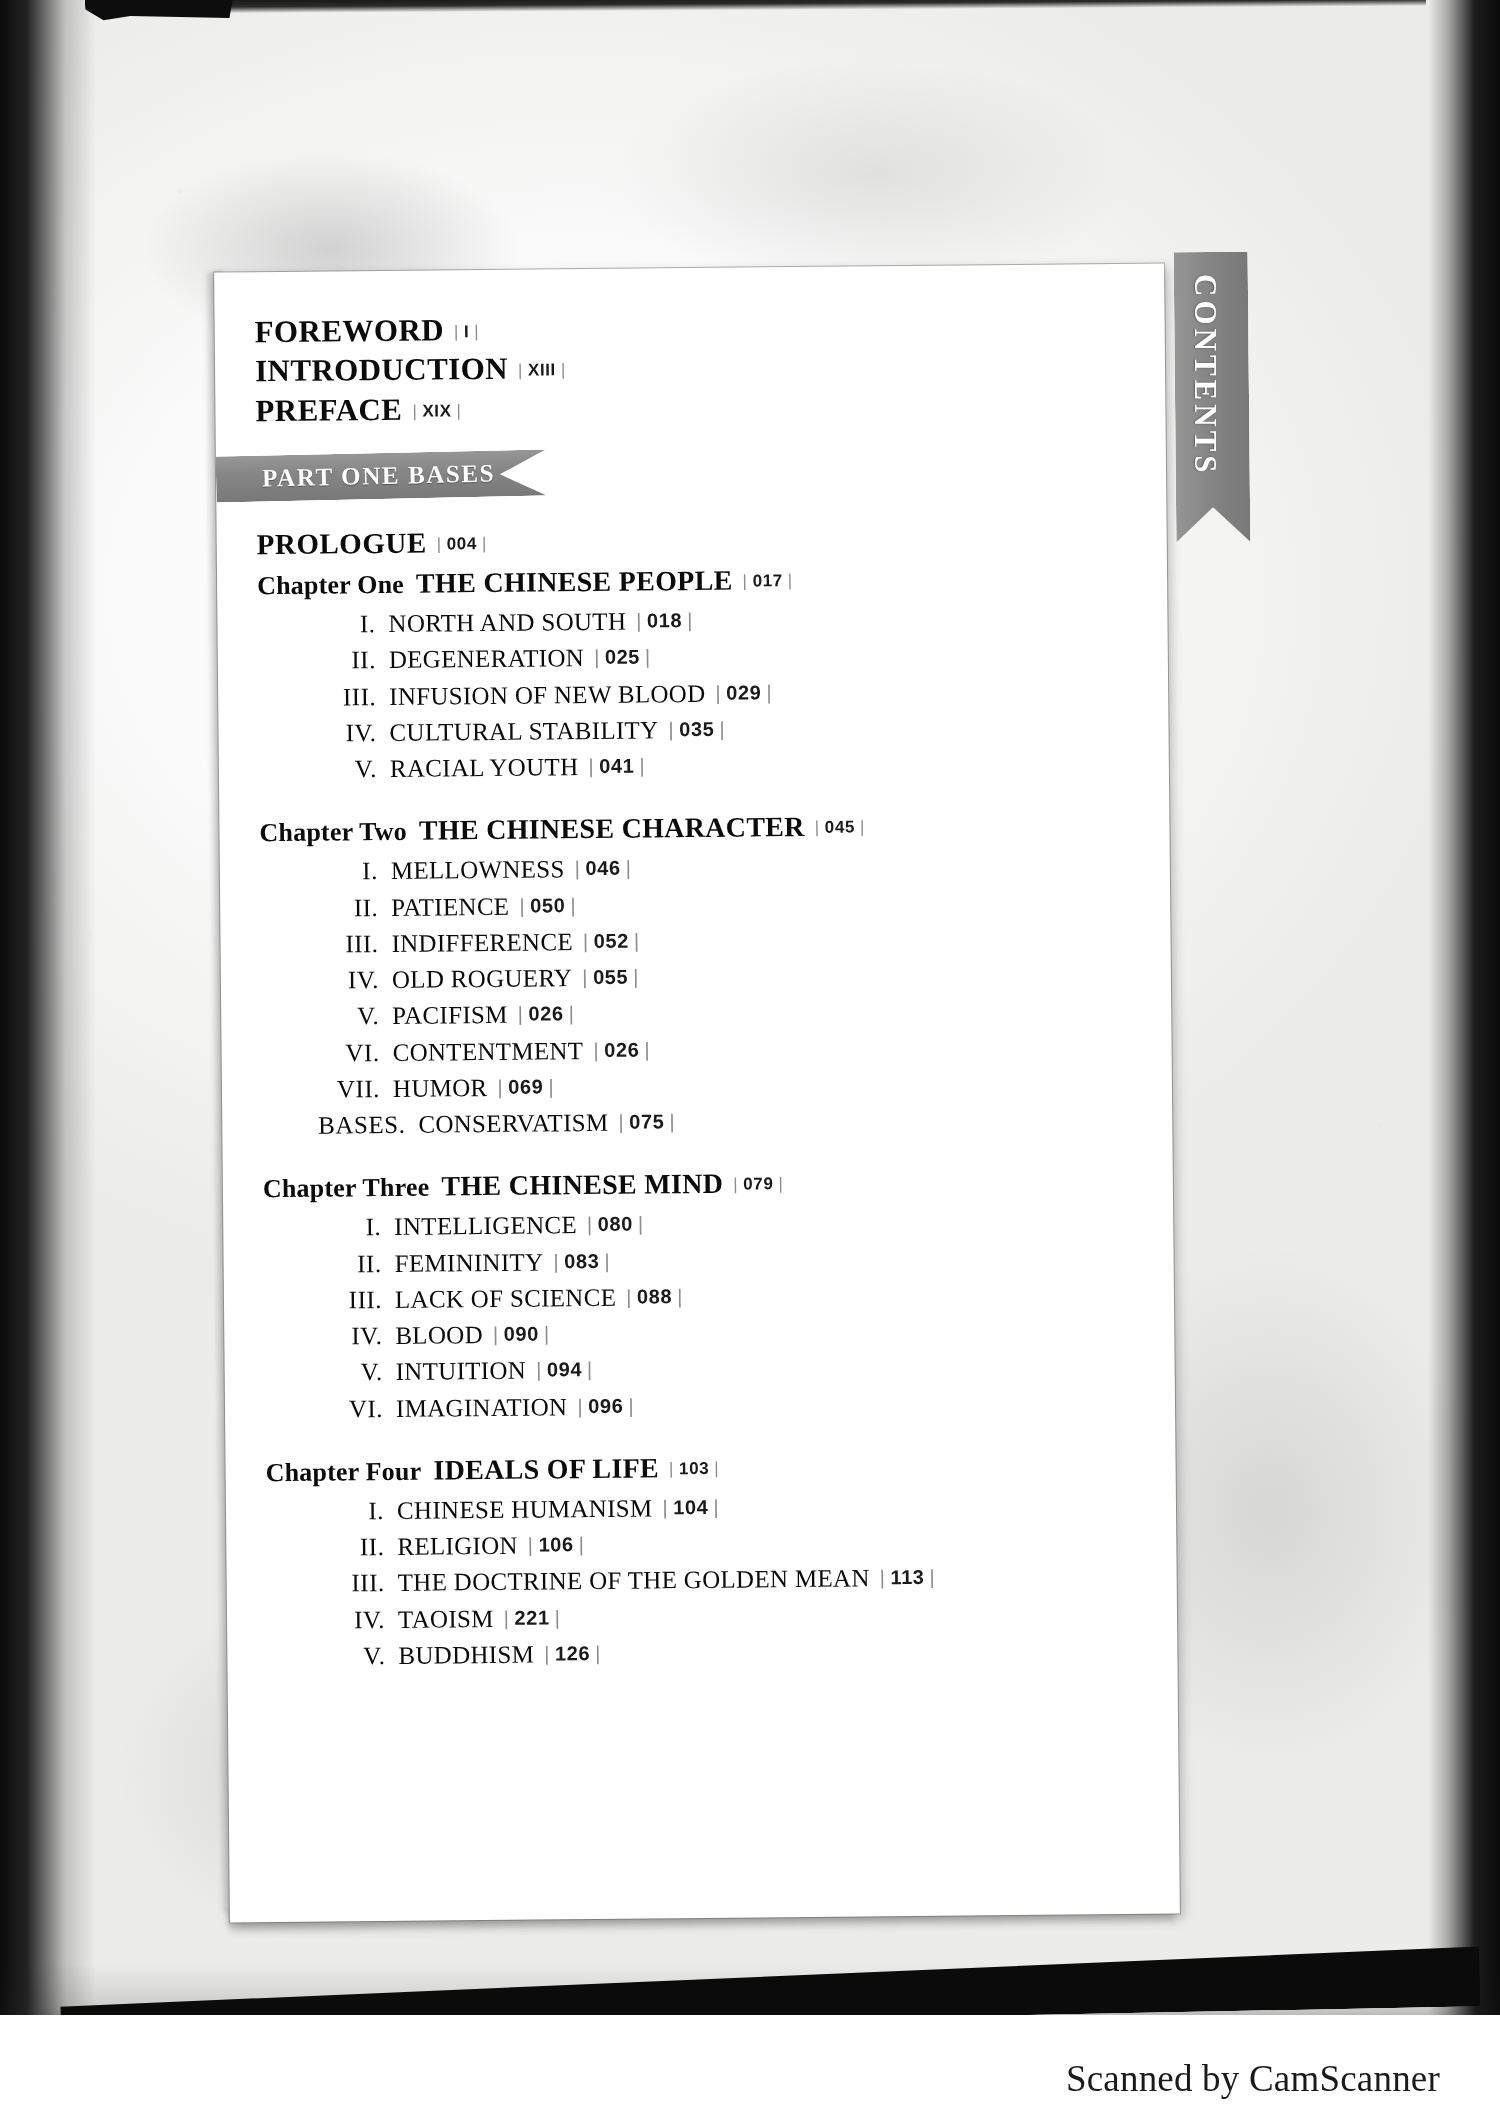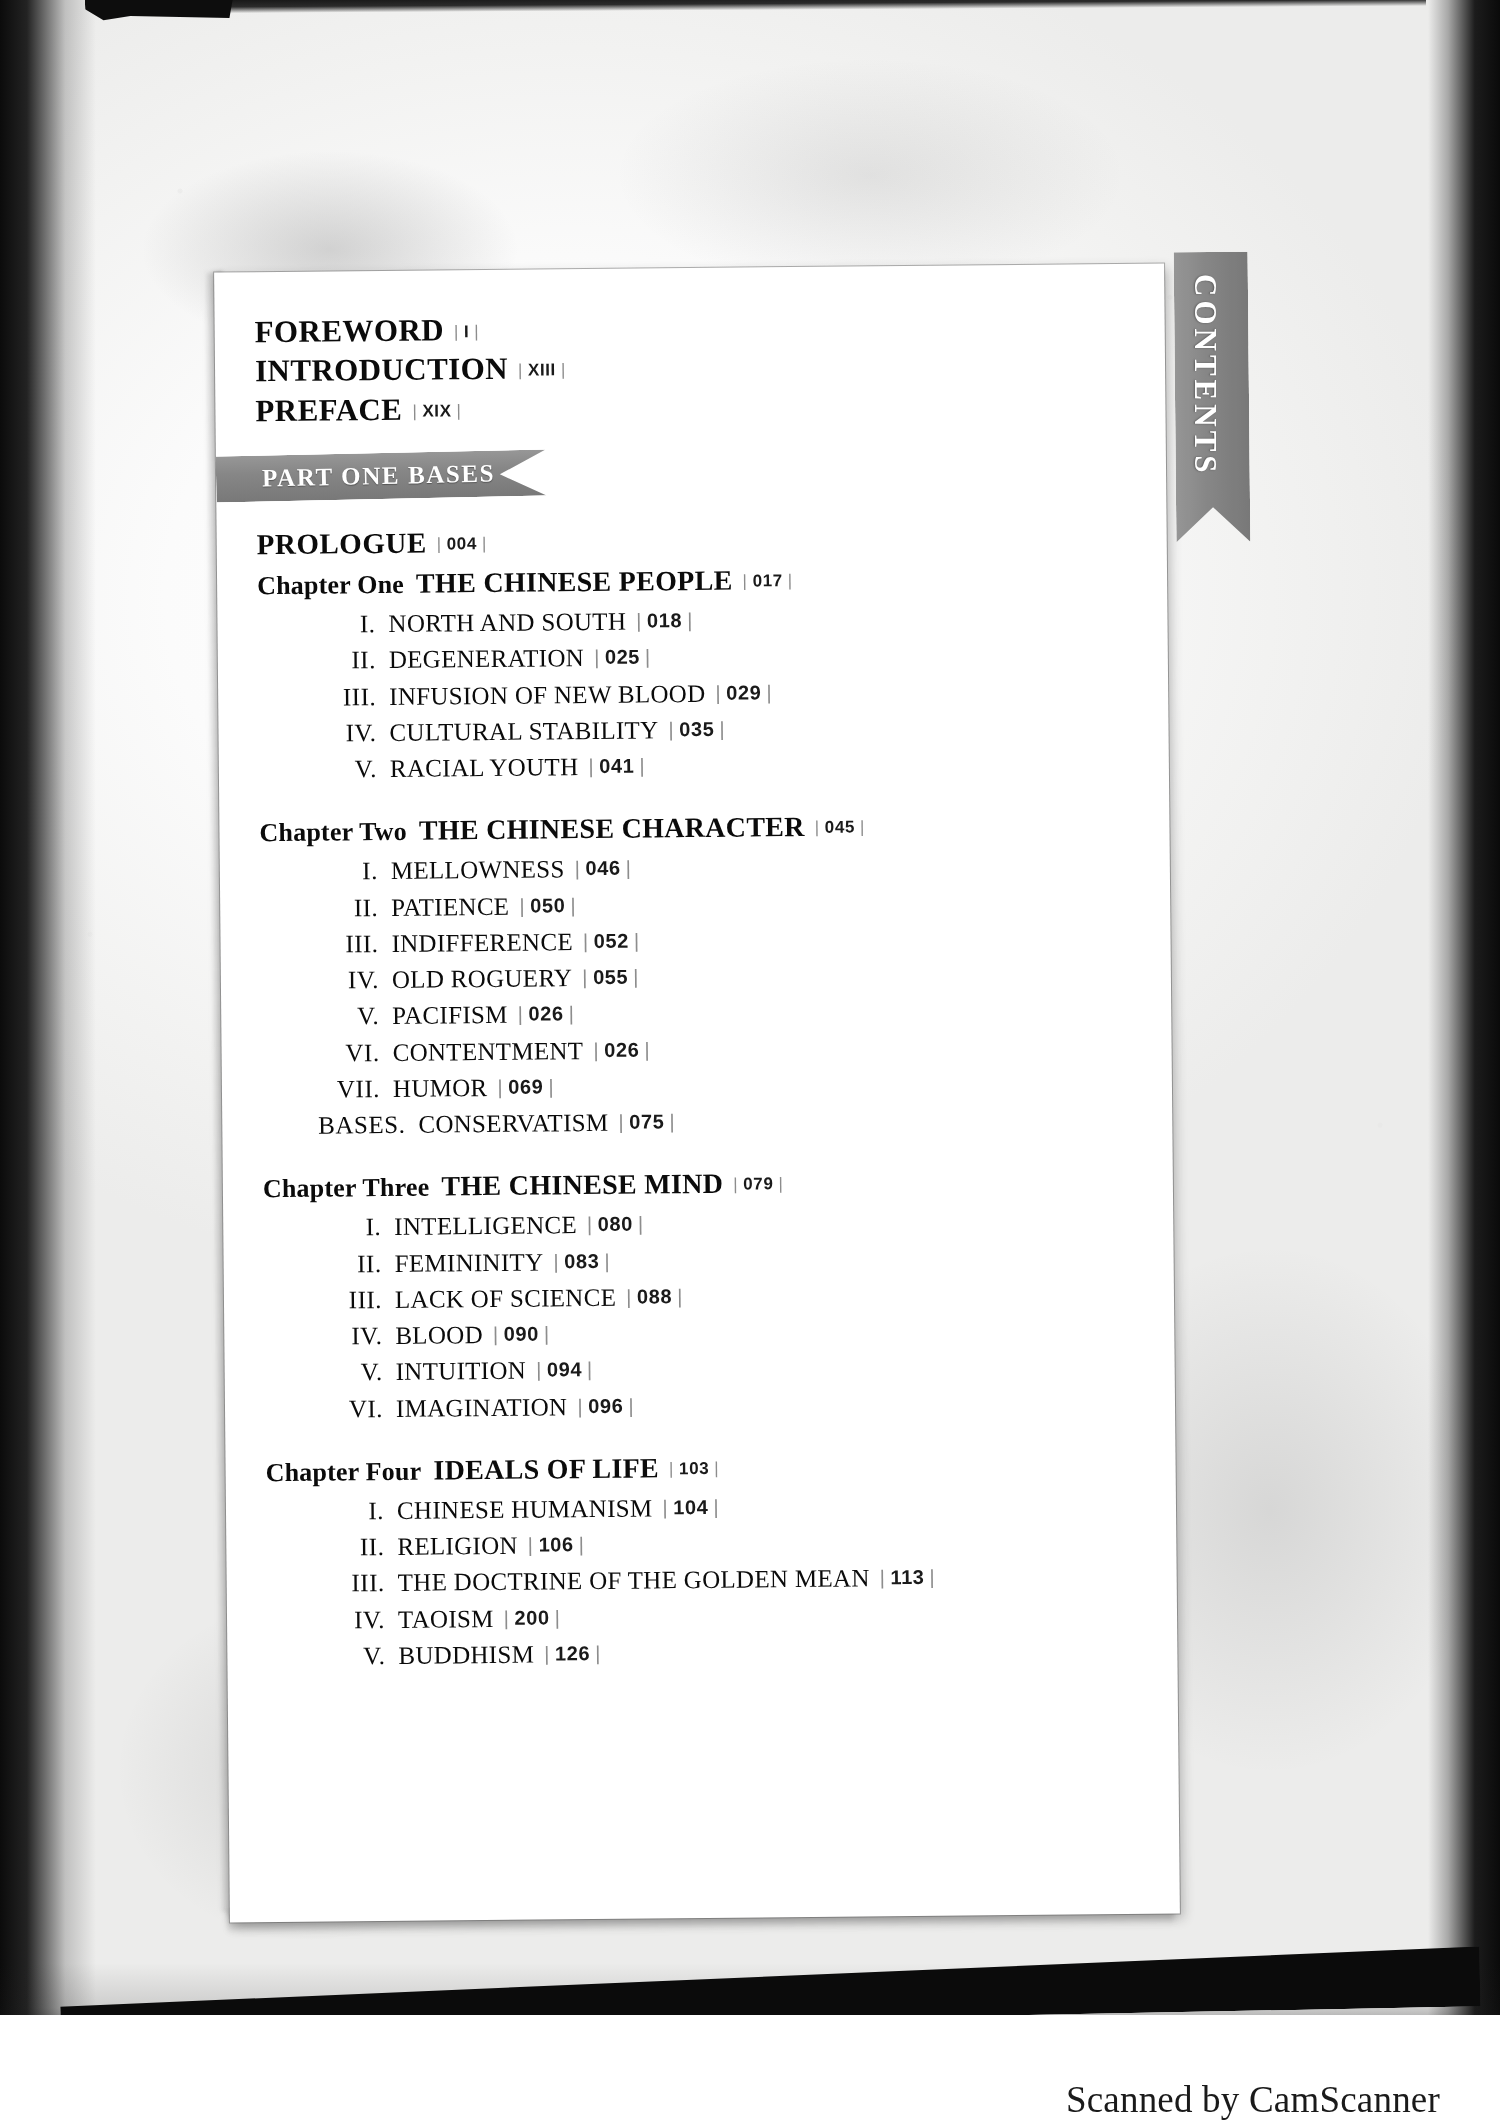--- a/index.html
+++ b/index.html
@@ -266,21 +266,21 @@
     padding-left: 22px;
     box-sizing: border-box;
     white-space: nowrap;
     text-shadow: 0 1px 2px rgba(0,0,0,.35);
     pointer-events: none;
   }
 
   
   .scan-footer {
     position: absolute;
-    right: 60px; bottom: 2px;
+    right: 60px; bottom: 23px;
     font-family: "Liberation Serif", serif;
     font-size: 37px;
     color: #1a1a1a;
     letter-spacing: .2px;
     white-space: nowrap;
   }
 
   
   .smudge {
     position: absolute;
@@ -474,21 +474,21 @@
             <span class="pg">106</span>
         </li>
         <li class="section-row">
           <span class="sec-num">III.</span>
             <span class="sec-label">THE DOCTRINE OF THE GOLDEN MEAN</span>
             <span class="pg">113</span>
         </li>
         <li class="section-row">
           <span class="sec-num">IV.</span>
             <span class="sec-label">TAOISM</span>
-            <span class="pg">200</span>
+            <span class="pg">221</span>
         </li>
         <li class="section-row">
           <span class="sec-num">V.</span>
             <span class="sec-label">BUDDHISM</span>
             <span class="pg">126</span>
         </li>
       </ul>
     </div>
 
   </div>

